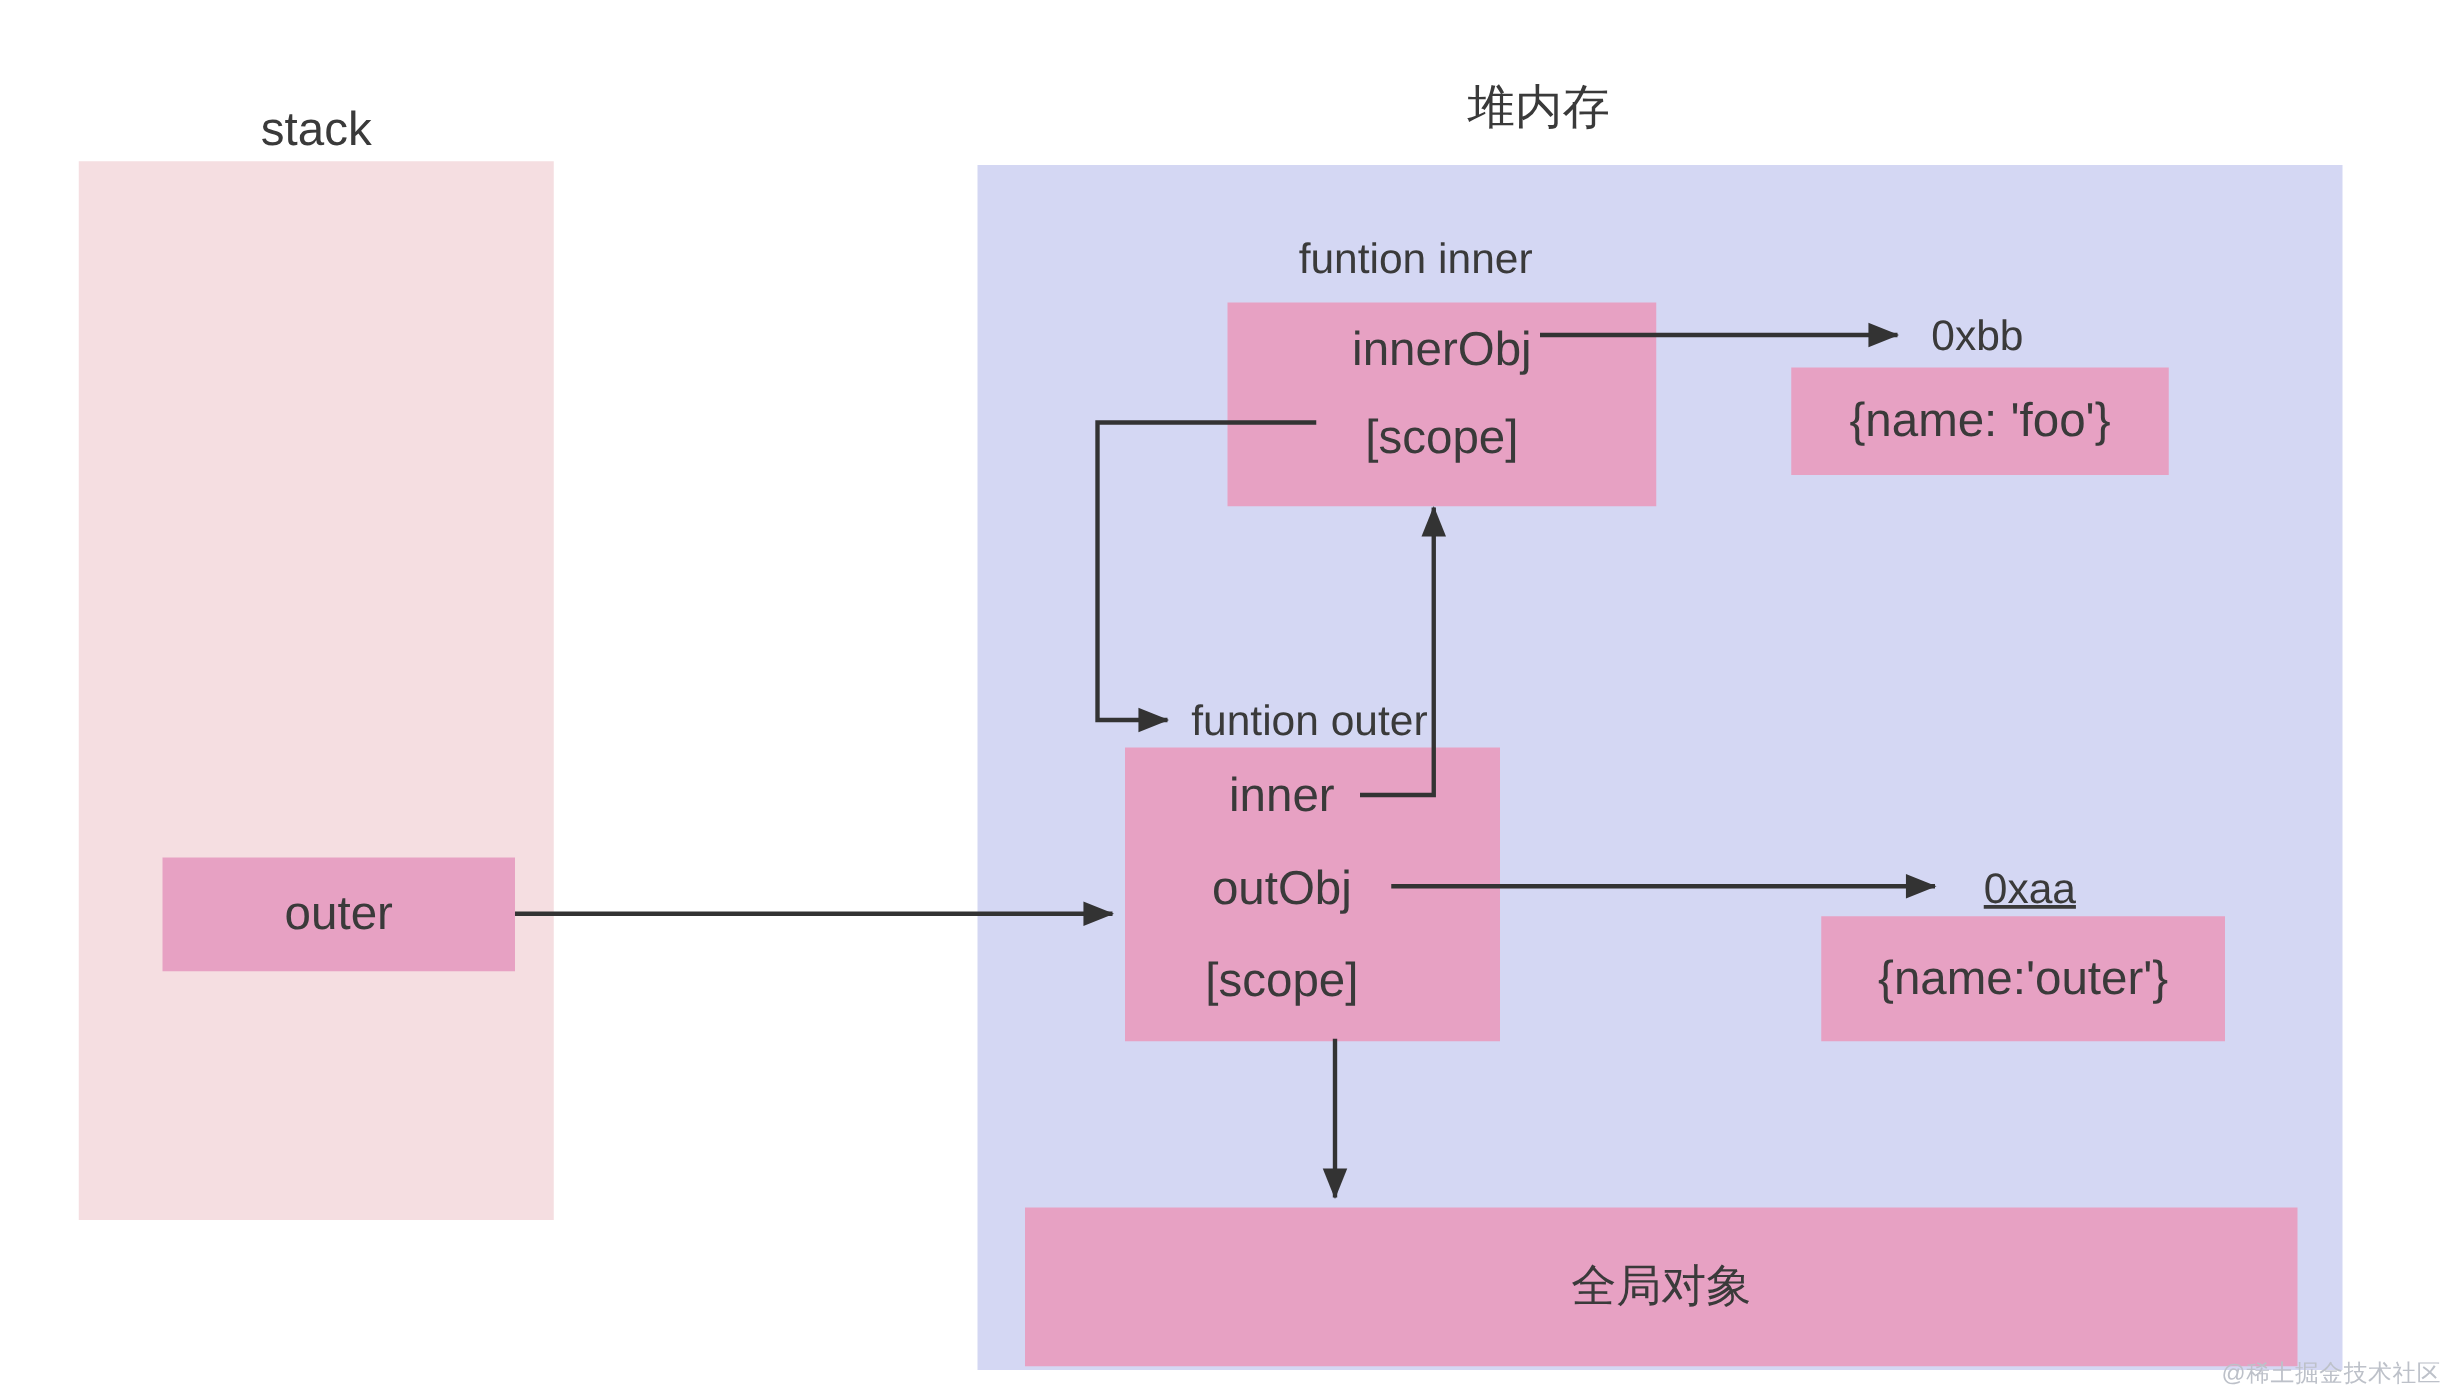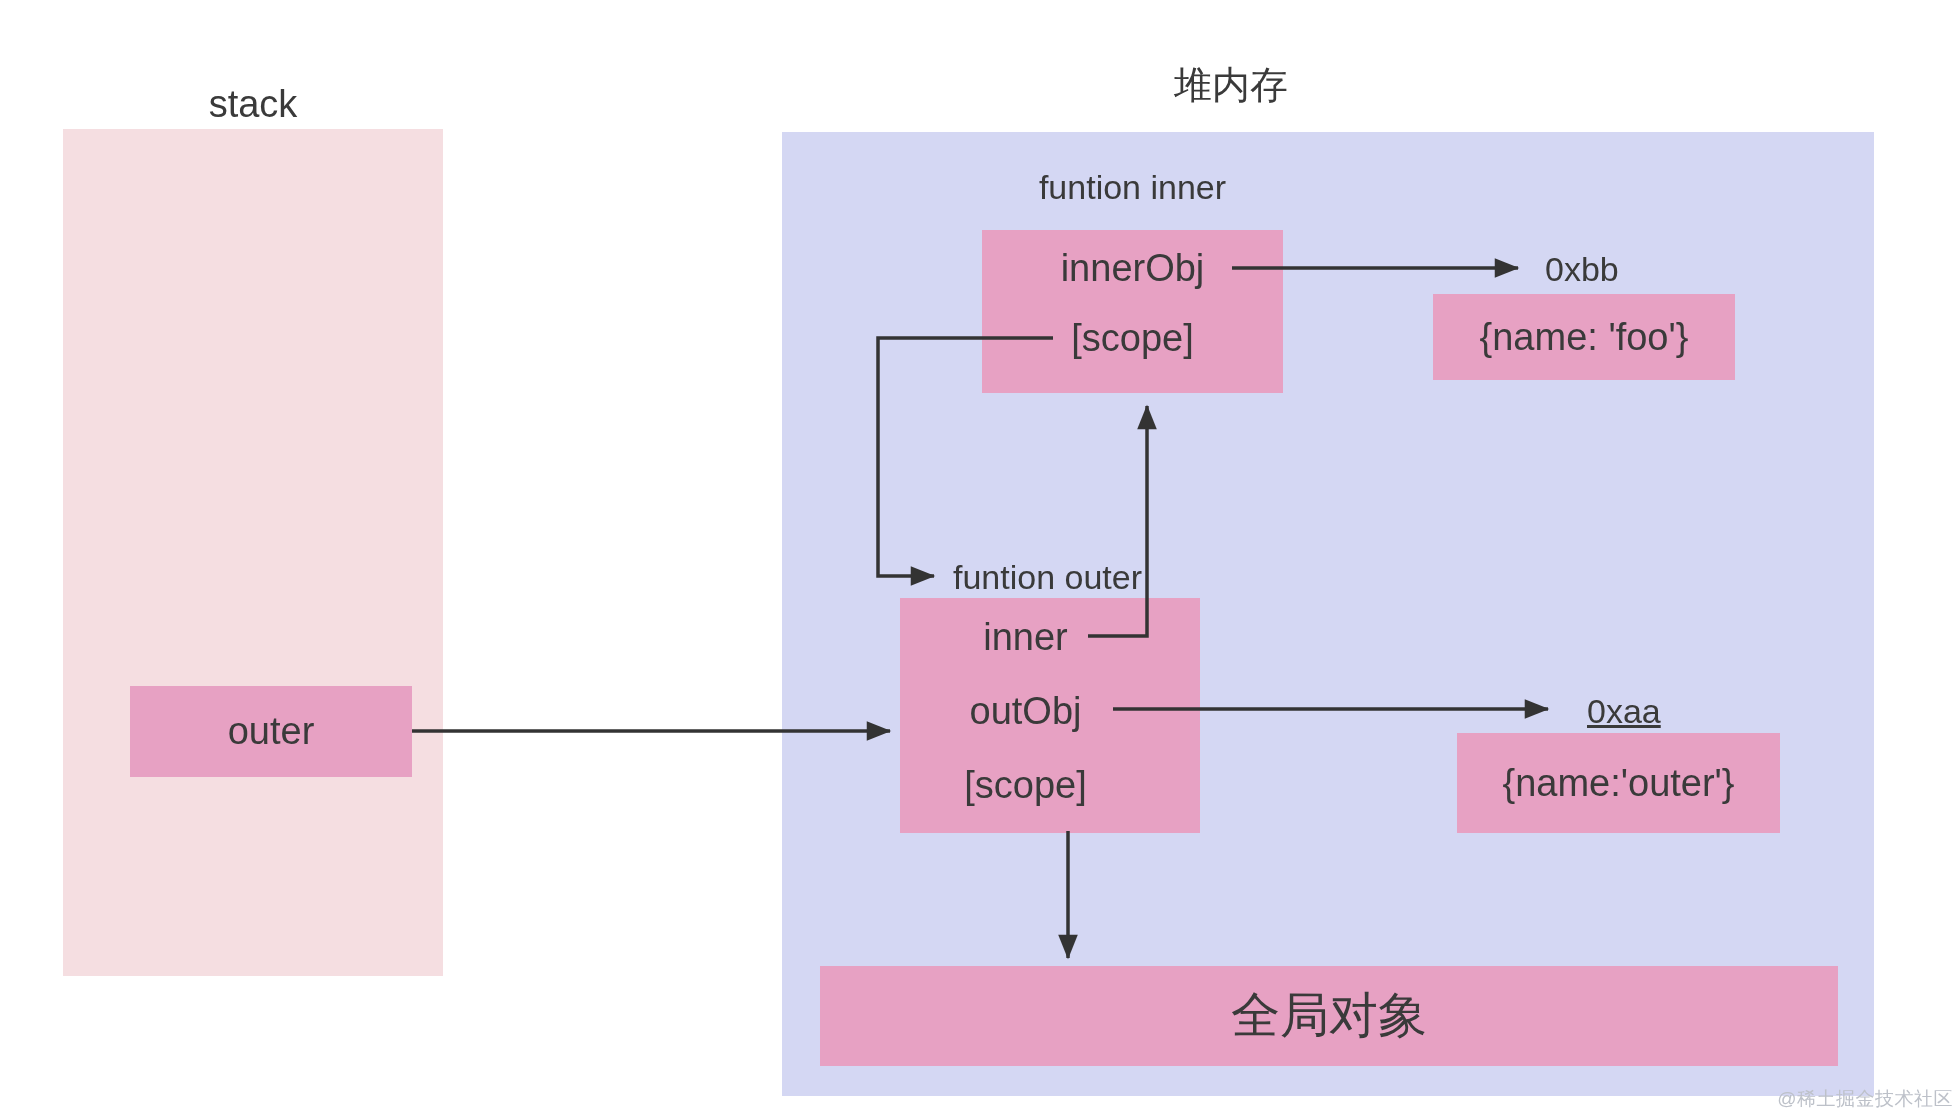--- a/index.html
+++ b/index.html
@@ -30,34 +30,34 @@
   .heap-title{left:1081px;top:60px;width:300px;}
   .pinkbox{
     position:absolute;
     background:var(--box-pink);
     color:var(--text);
     font-size:38px;
   }
   .centerbox{display:flex;align-items:center;justify-content:center;}
   .outer-box{left:130px;top:686px;width:282px;height:91px;}
   .fn-label{position:absolute;font-size:34px;color:var(--text);}
-  .label-fn-inner{left:982px;top:168px;width:301px;text-align:center;}
+  .label-fn-inner{left:982px;top:188px;width:301px;text-align:center;}
   .label-fn-outer{left:953px;top:558px;}
-  .innerobj-box{left:982px;top:230px;width:301px;height:163px;
+  .innerobj-box{left:982px;top:242px;width:343px;height:163px;
     display:flex;flex-direction:column;align-items:stretch;padding-top:8px;row-gap:10px;}
   .innerobj-box .row{height:60px;display:flex;align-items:center;justify-content:center;}
   .outerfn-box{left:900px;top:598px;width:300px;height:235px;
     display:flex;flex-direction:column;align-items:stretch;padding-top:9px;padding-right:49px;row-gap:14px;}
   .outerfn-box .row{height:60px;display:flex;align-items:center;justify-content:center;}
   .addr-label{position:absolute;font-size:34px;color:var(--text);}
   .addr-0xbb{left:1545px;top:250px;}
   .addr-0xaa{left:1587px;top:692px;text-decoration:underline;}
   .foo-box{left:1433px;top:294px;width:302px;height:86px;}
   .outerobj-box{left:1457px;top:733px;width:323px;height:100px;}
-  .global-box{left:820px;top:966px;width:1018px;height:100px;font-size:49px;font-family:Liberation Serif, serif;}
+  .global-box{left:820px;top:966px;width:1018px;height:127px;font-size:36px;font-family:Liberation Serif, serif;}
   .overlay{position:absolute;left:0;top:0;width:1960px;height:1112px;pointer-events:none;}
   .overlay path{stroke:var(--line);stroke-width:3.5;fill:none;}
   .overlay marker path{fill:var(--line);stroke:none;}
   .watermark{position:absolute;right:7px;top:1086px;font-size:19px;color:var(--watermark);letter-spacing:0.5px;margin-left:33px;}
 </style>
 </head>
 <body>
 
 <div class="canvas">
 

